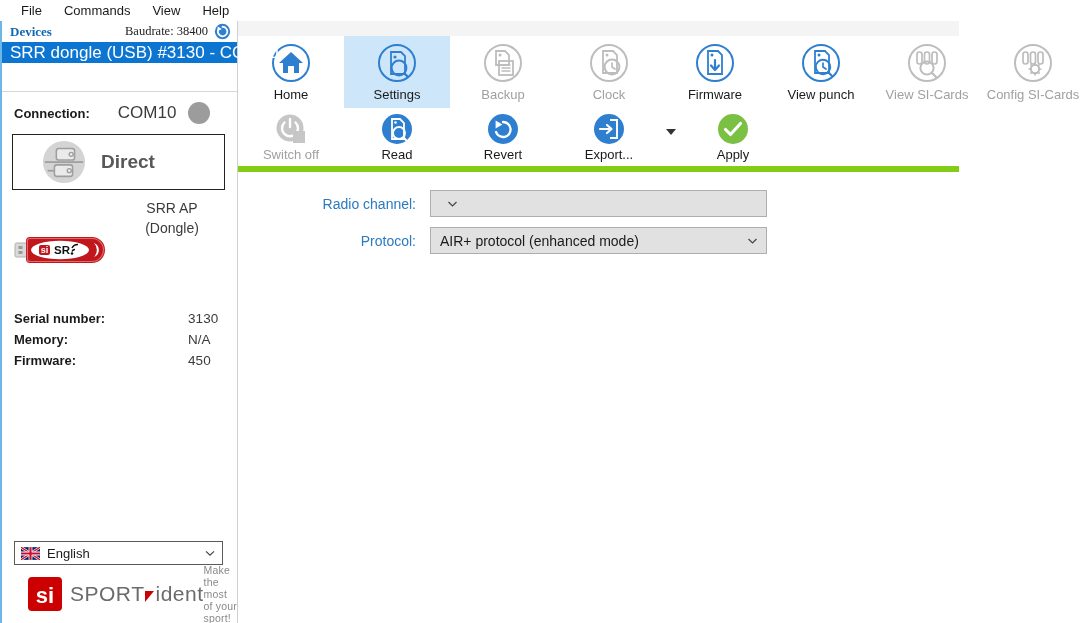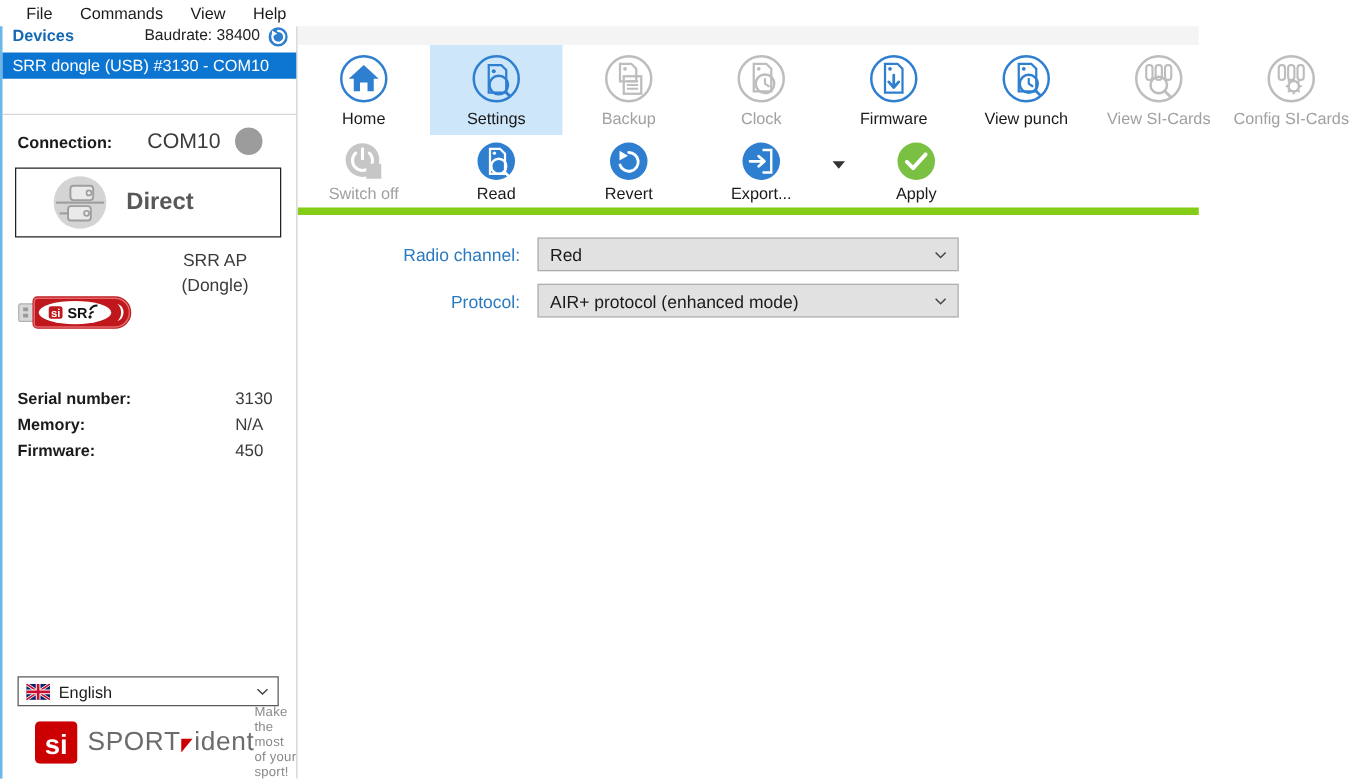--- a/index.html
+++ b/index.html
@@ -58,23 +58,24 @@
     border-right: 1px solid #cfcfcf;
     border-left: 2px solid #6cb7e8;
     box-sizing: border-box;
     position: relative;
     display: flex;
     flex-direction: column;
   }
   .devices-header {
     height: 21px;
     display: flex;
-    align-items: flex-start;
+    align-items: center;
     padding: 0 6px 0 8px;
     box-sizing: border-box;
+    font-family: Liberation Serif, serif;
   }
   .devices-title {
     font-weight: bold;
     color: #1368b4;
     font-size: 13px;
     flex: 0 0 auto;
   }
   .baudrate {
     margin-left: auto;
     font-size: 12.5px;
@@ -86,21 +87,21 @@
     width: 17px;
     height: 17px;
     flex: 0 0 17px;
     display: inline-flex;
     align-items: center;
     justify-content: center;
   }
   .device-row-selected {
     background: #0b75d1;
     color: #ffffff;
-    font-size: 13px;
+    font-size: 17px;
     padding: 2px 8px;
     line-height: 17px;
     white-space: nowrap;
   }
   .device-list-blank {
     height: 28px;
   }
   .sidebar-divider {
     border-top: 1px solid #d6d6d6;
     margin: 0 0 0 0;
@@ -686,21 +687,20 @@
           </span>
           <span class="tlabel">Apply</span>
         </div>
       </div>
 
       <div class="form-area">
 
         <div class="form-row">
           <span class="form-label">Radio channel:</span>
           <span class="combo">
-            <span class="combo-text">Red</span>
             <span class="combo-caret">
               <svg viewBox="0 0 13 13" width="13" height="13">
                 <path d="M2.5 5 L6.5 9 L10.5 5" fill="none" stroke="#444444" stroke-width="1.2"></path>
               </svg>
             </span>
           </span>
         </div>
 
         <div class="form-row">
           <span class="form-label">Protocol:</span>

